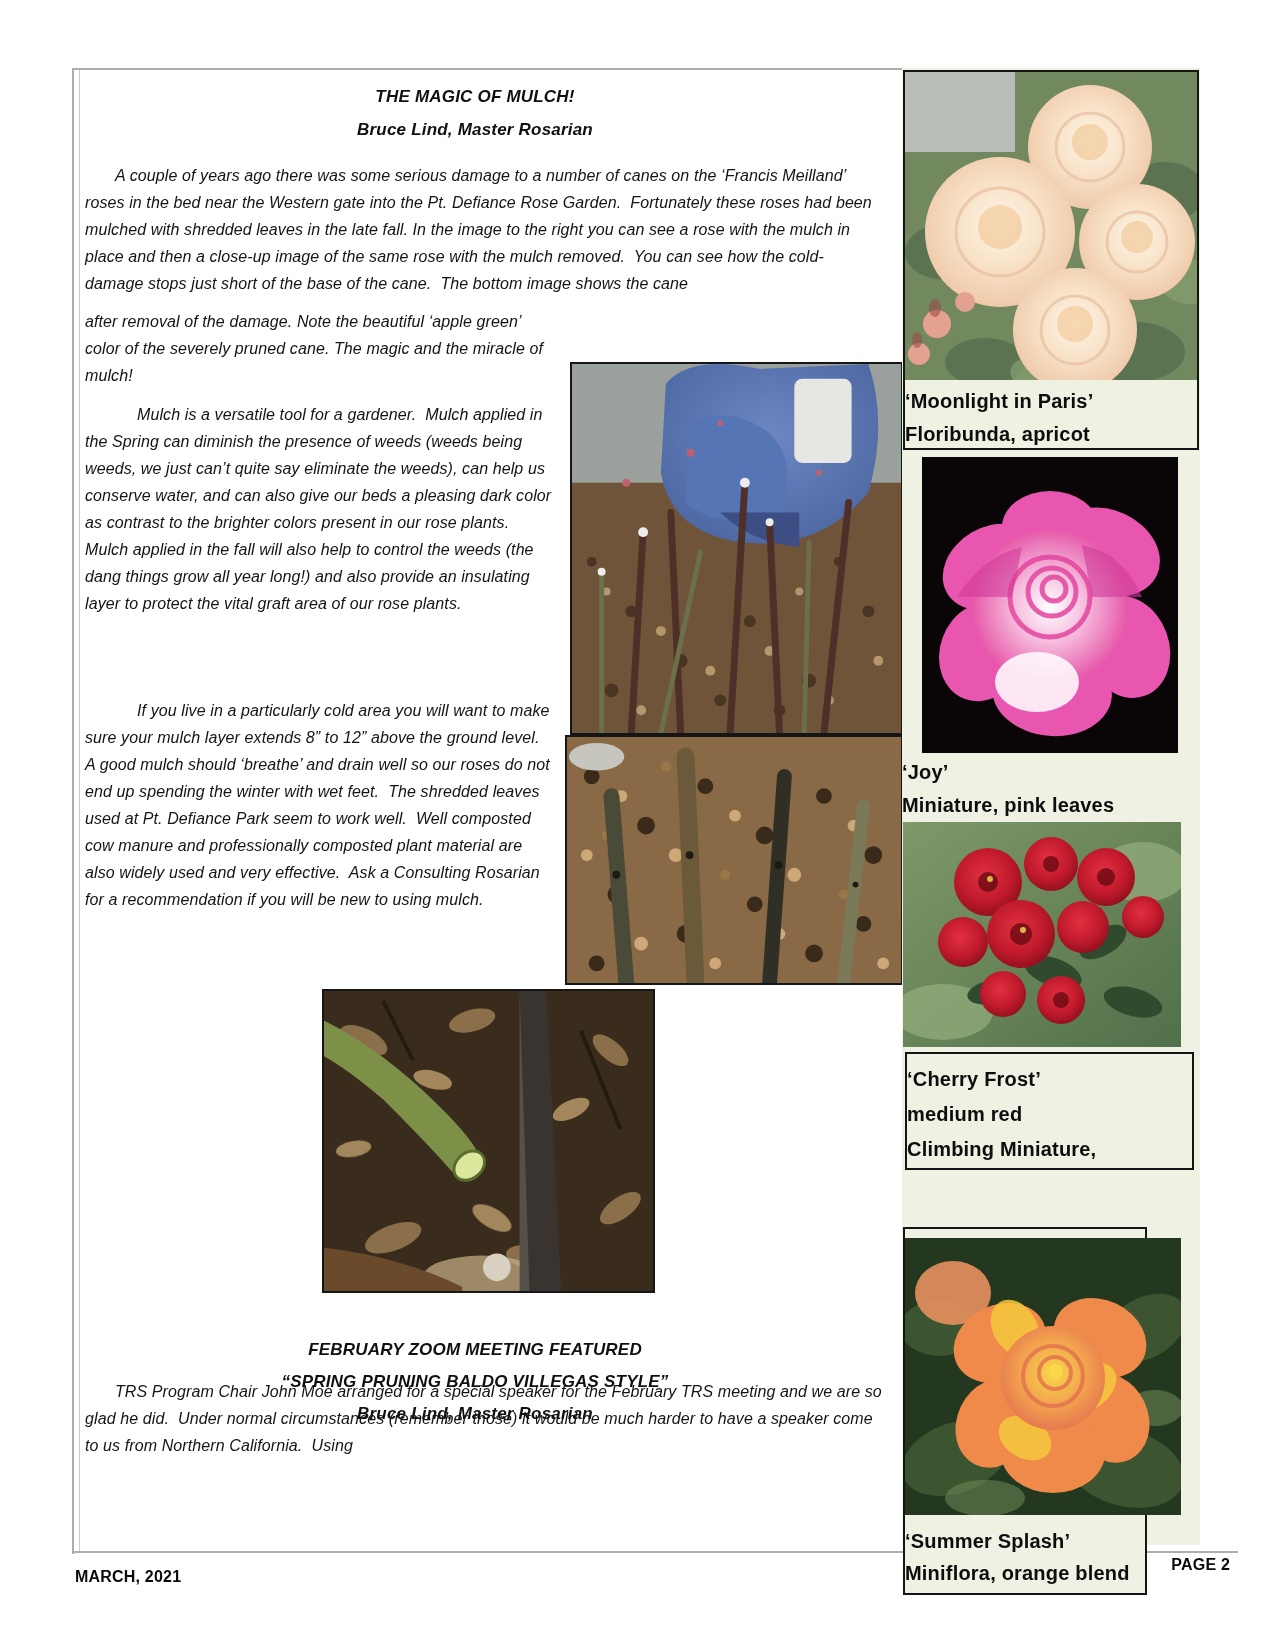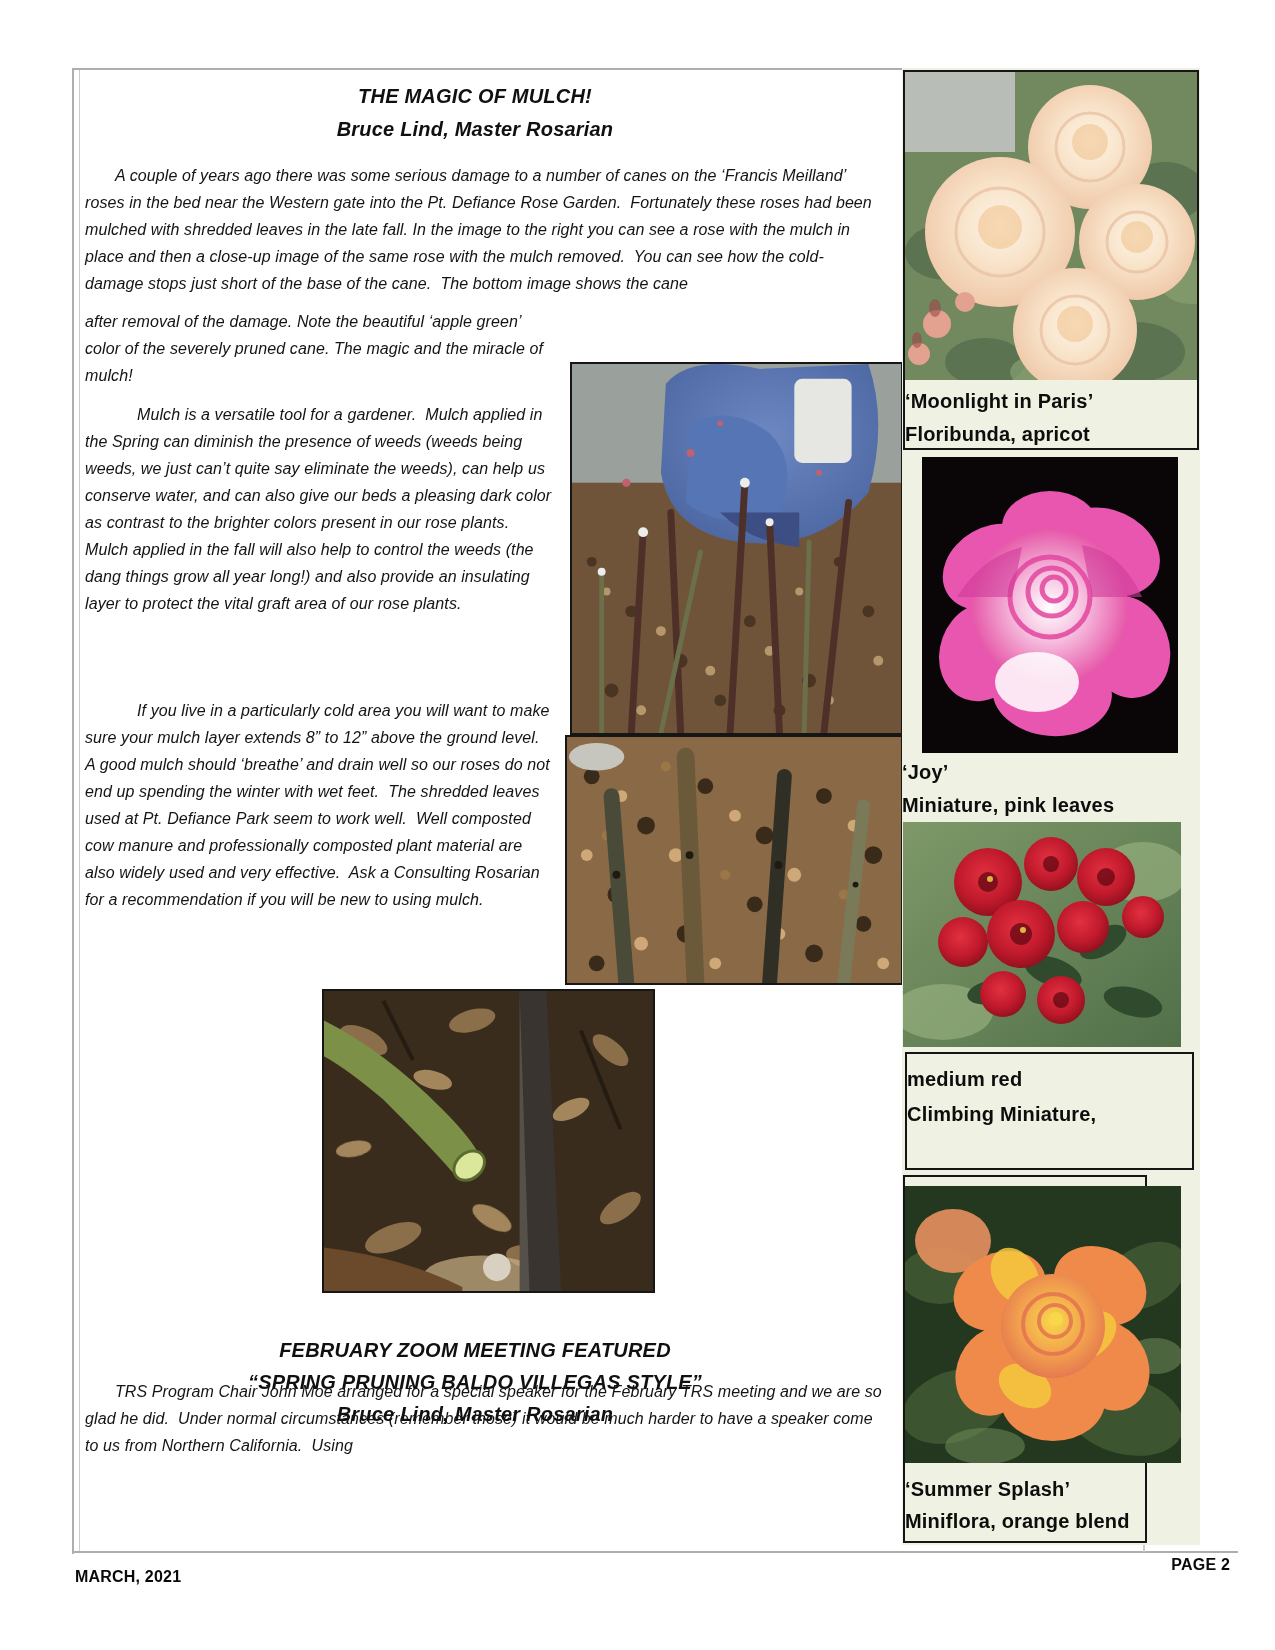--- a/index.html
+++ b/index.html
@@ -13,21 +13,21 @@
   .frame{background:#aeaeae;}
   .frame2{background:#cccccc;}
   
   .body-text{
     font-style:italic;font-size:16px;line-height:27px;
     white-space:pre-wrap;color:#141414;letter-spacing:.1px;
   }
   .indent-sm{text-indent:30px;}
   .indent-lg{text-indent:52px;}
   .headline{
-    font-style:italic;font-weight:bold;font-size:20px;line-height:33px;
+    font-style:italic;font-weight:bold;font-size:17px;line-height:33px;
     text-align:center;color:#101010;letter-spacing:.2px;
   }
   
   .photo{border:2px solid #161616;box-sizing:border-box;overflow:hidden;background:#777;}
   .photo svg{display:block;width:100%;height:100%;}
   .photo-plain{box-sizing:border-box;overflow:hidden;}
   .photo-plain svg{display:block;width:100%;height:100%;}
   
   .sidebar-col{background:#eff1e2;}
   .side-box{border:2px solid #151515;box-sizing:border-box;background:#eff1e2;}
@@ -347,25 +347,26 @@
         <circle cx="158" cy="178" r="8"></circle>
         <circle cx="148" cy="42" r="8"></circle>
       </g>
     <g fill="#e8c84a" opacity=".9">
         <circle cx="120" cy="108" r="3"></circle>
         <circle cx="87" cy="57" r="3"></circle>
       </g>
   </svg>
 </div>
 <div class="abs side-box" style="left:905px;top:1052px;width:289px;height:118px;padding-top:8px;">
+  <div class="caption" style="line-height:35px;">‘Cherry Frost’</div>
   <div class="caption" style="line-height:35px;">medium red</div>
   <div class="caption" style="line-height:35px;">Climbing Miniature,</div>
 </div>
 
-<div class="abs side-box" style="left:903px;top:1175px;width:244px;height:368px;">
+<div class="abs side-box" style="left:903px;top:1227px;width:244px;height:368px;">
   <div class="photo-plain" style="width:276px;height:277px;margin:9px auto 0 auto;">
     <svg viewBox="0 0 276 277" preserveAspectRatio="none">
       <defs>
         <radialGradient id="or" cx="50%" cy="45%" r="60%">
           <stop offset="0%" stop-color="#f8d84a"></stop>
             <stop offset="55%" stop-color="#f2a04e"></stop>
             <stop offset="100%" stop-color="#e2714f"></stop>
         </radialGradient>
       </defs>
       <rect width="276" height="277" fill="#24381f"></rect>

